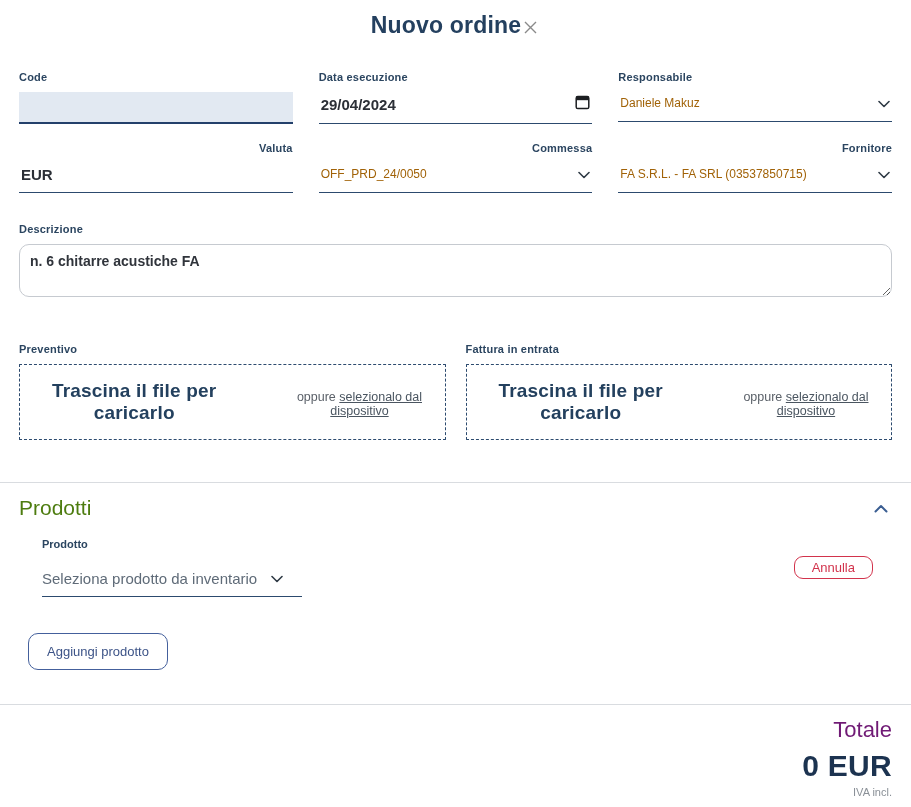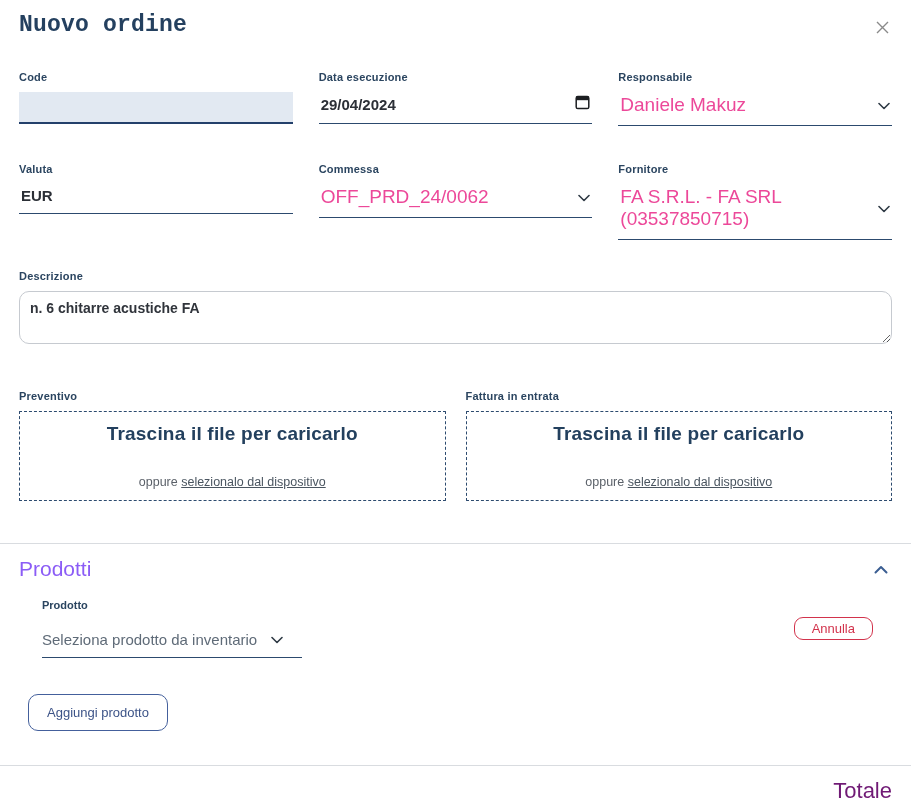--- a/index.html
+++ b/index.html
@@ -6,40 +6,40 @@
   html,body { background:#fff; }
   body {
     width:911px; height:807px;
     font-family:"Liberation Sans", sans-serif;
     color:#29425e;
     overflow:hidden;
   }
   .dialog { padding:12px 19px 0 19px; }
 
   
-  .dlg-header { display:flex; justify-content:space-between; align-items:flex-start;font-family:Liberation Mono, monospace; }
+  .dlg-header { display:flex; justify-content:center; align-items:flex-start; }
   .dlg-title { font-size:23px; font-weight:600; color:#24405f; letter-spacing:.2px; }
   .close-btn {
     background:none; border:none; cursor:pointer;
     color:#8a8a8a; font-size:20px; line-height:1; padding:6px 2px;
   }
 
   
   .row3 { display:grid; grid-template-columns:1fr 1fr 1fr; column-gap:26px; }
   .field-label { font-size:11px; font-weight:700; color:#2b4560; margin-bottom:9px; letter-spacing:.2px; }
   .field-line {
     display:flex; align-items:center; justify-content:space-between;
     border-bottom:1px solid #2c4a6e; padding:2px 2px 9px 2px; min-height:30px;
   }
-  .val-gray  { font-size:19px; color:#ec4899; }
+  .val-gray  { font-size:12px; color:#a16207; }
   .val-bold  { font-size:15px; font-weight:700; color:#2b2f36; }
   .chev { flex:none; margin-left:8px; }
 
   .row-1 { margin-top:27px; }
-  .row-2 { margin-top:37px; }
+  .row-2 { margin-top:18px;text-align:right; }
 
   .code-input {
     width:100%; height:32px;
     background:#e2e9f2;
     border:none; border-bottom:2px solid #23406b;
     font:700 15px "Liberation Sans", sans-serif; color:#2b2f36;
     padding:0 8px; outline:none;
   }
 
   
@@ -48,33 +48,33 @@
     width:100%; height:53px;
     border:1px solid #c6cad0; border-radius:10px;
     font:700 14px "Liberation Sans", sans-serif; color:#30343b;
     padding:8px 10px; resize:vertical; outline:none;
   }
 
   
   .uploads { margin-top:42px; display:grid; grid-template-columns:1fr 1fr; column-gap:20px; }
   .dropzone {
     border:1.5px dashed #2c4a6e; border-radius:1px;
-    height:90px; display:flex; flex-direction:column; justify-content:center; align-items:center;
+    height:76px; display:flex; flex-direction:row; justify-content:center; align-items:center;
     cursor:pointer; text-align:center;gap:26px;
   }
   .drop-main { font-size:19px; font-weight:700; color:#23405e; letter-spacing:.2px; }
   .drop-sub  { font-size:12.5px; color:#5b6169; margin-top:4px; }
   .drop-link { color:#4a5560; text-decoration:underline; cursor:pointer; }
 
   hr.sep { border:none; border-top:1px solid #d9dce0; margin:42px -19px 0 -19px; }
   hr.sep2 { border:none; border-top:1px solid #d9dce0; margin:34px -19px 0 -19px; }
 
   
   .prod-header { margin-top:13px; display:flex; justify-content:space-between; align-items:center; }
-  .prod-title { font-size:21px; color:#8b5cf6; font-weight:400; }
+  .prod-title { font-size:21px; color:#4d7c0f; font-weight:400; }
   .collapse-btn { background:none; border:none; cursor:pointer; padding:4px; }
 
   .prod-body { margin-top:18px; padding-left:23px; display:flex; justify-content:space-between; align-items:flex-start; }
   .prod-select-label { font-size:11px; font-weight:700; color:#2b4560; margin-bottom:17px; }
   .prod-select {
     display:flex; align-items:center; width:260px;
     border-bottom:1px solid #2c4a6e; padding:2px 2px 9px 0; cursor:pointer;
   }
   .prod-select .val-gray { font-size:15px; color:#5f6b78; }
   .prod-select .chev { margin-left:14px; }
@@ -148,21 +148,21 @@
   <div class="row3 row-2">
     <div>
       <div class="field-label">Valuta</div>
       <div class="field-line">
         <span class="val-bold">EUR</span>
       </div>
     </div>
     <div>
       <div class="field-label">Commessa</div>
       <div class="field-line">
-        <span class="val-gray">OFF_PRD_24/0062</span>
+        <span class="val-gray">OFF_PRD_24/0050</span>
         <span class="chev">
           <svg width="12" height="8" viewBox="0 0 12 8">
               <path d="M1 1.5l5 5 5-5" fill="none" stroke="#2f3a45" stroke-width="1.6" stroke-linecap="round" stroke-linejoin="round"></path>
             </svg>
         </span>
       </div>
     </div>
     <div>
       <div class="field-label">Fornitore</div>
       <div class="field-line">

